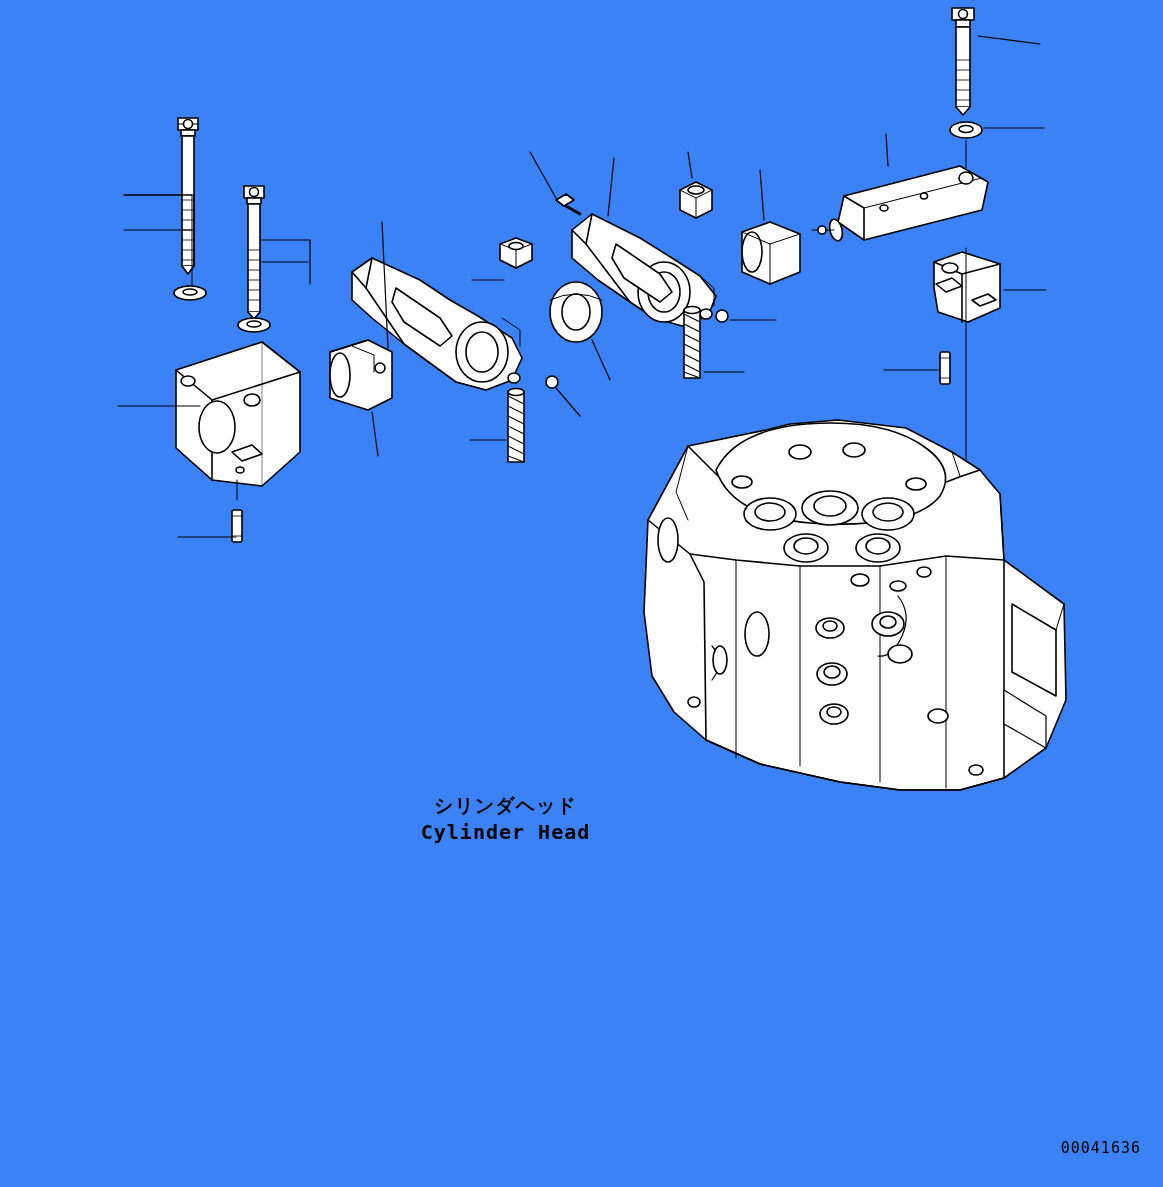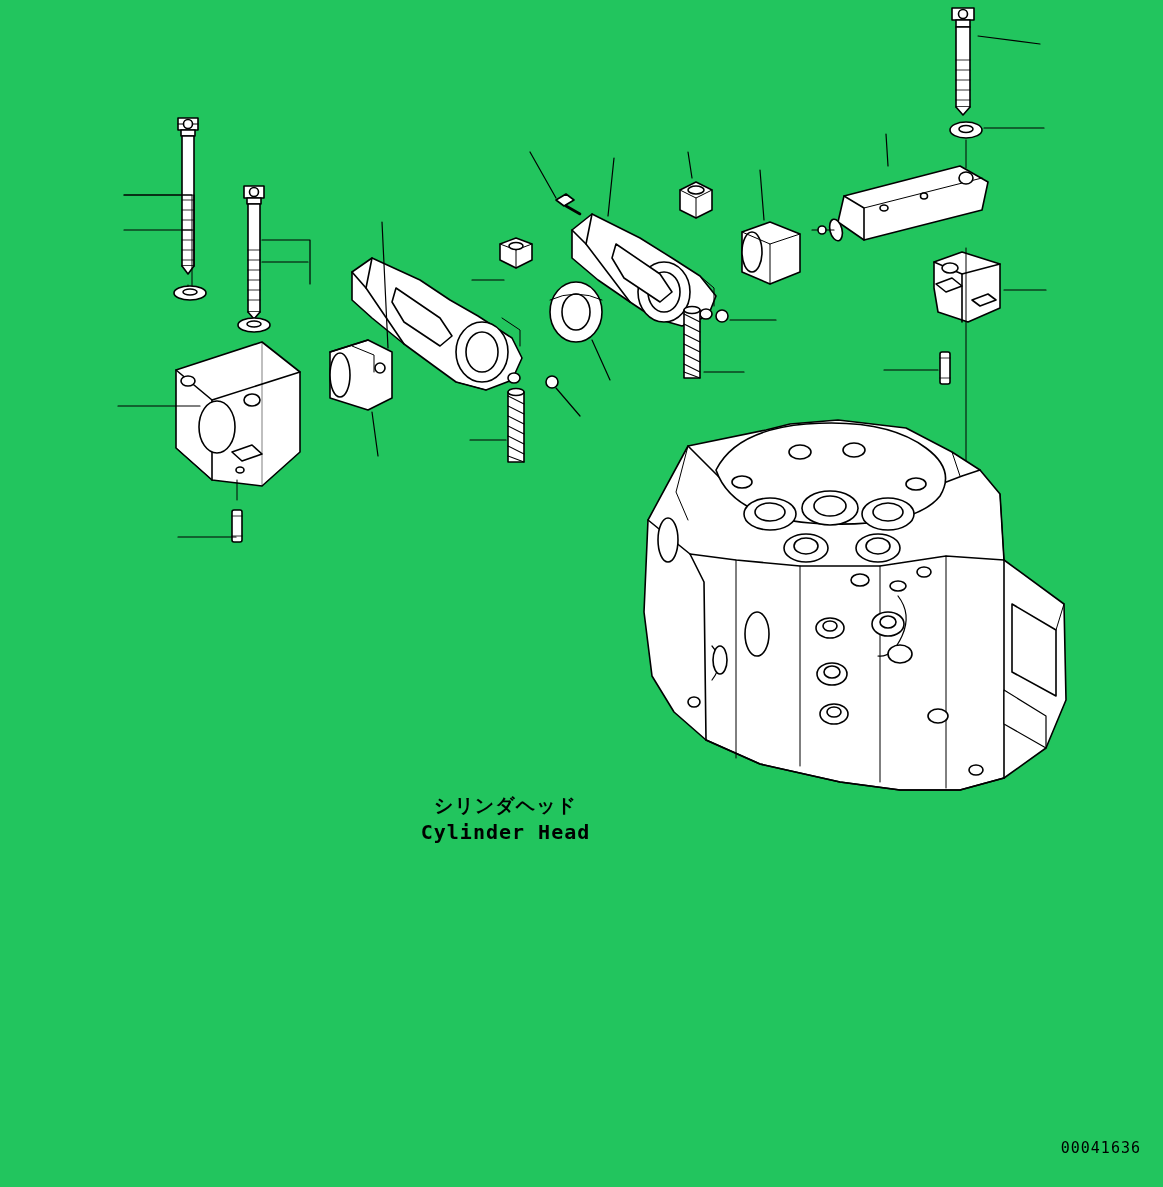--- a/index.html
+++ b/index.html
@@ -10,21 +10,21 @@
   body {
     width: 1163px;
     height: 1187px;
     font-family: "Liberation Sans", sans-serif;
     overflow: hidden;
   }
   #page {
     position: relative;
     width: 1163px;
     height: 1187px;
-    background: #22c55e;
+    background: #3b82f6;
   }
   #diagram-svg {
     position: absolute;
     left: 0;
     top: 0;
   }
   .cap-jp {
     position: absolute;
     left: 0;
     top: 793px;

